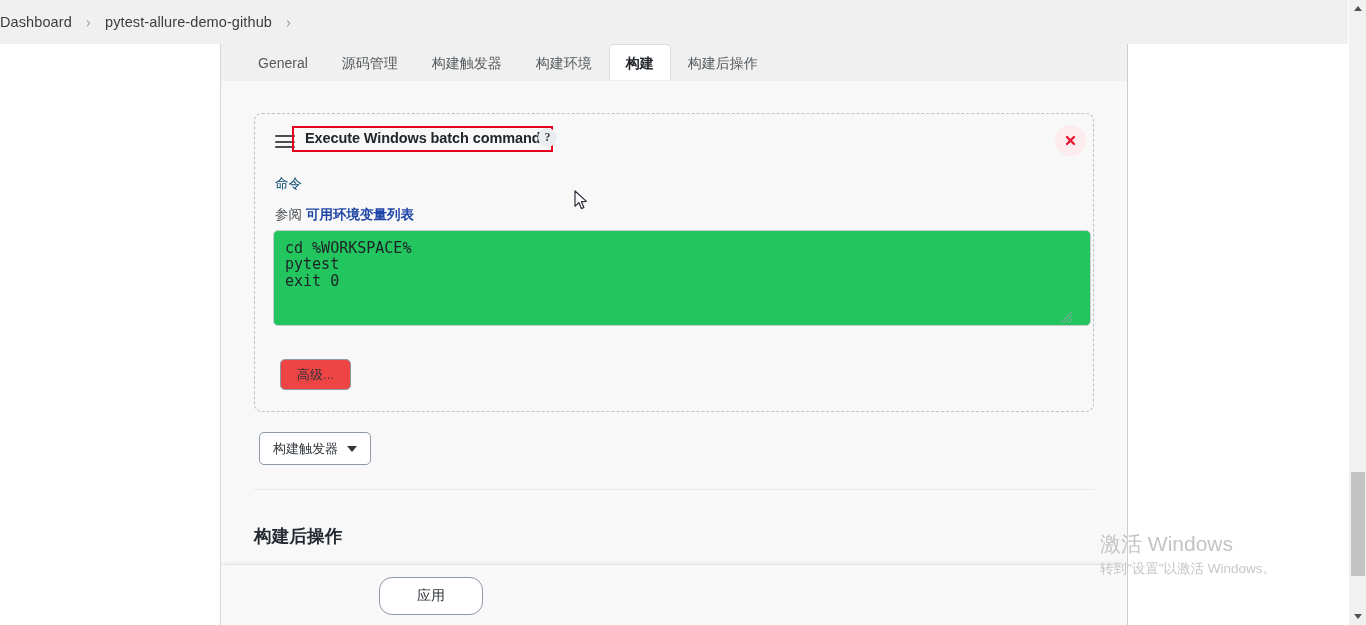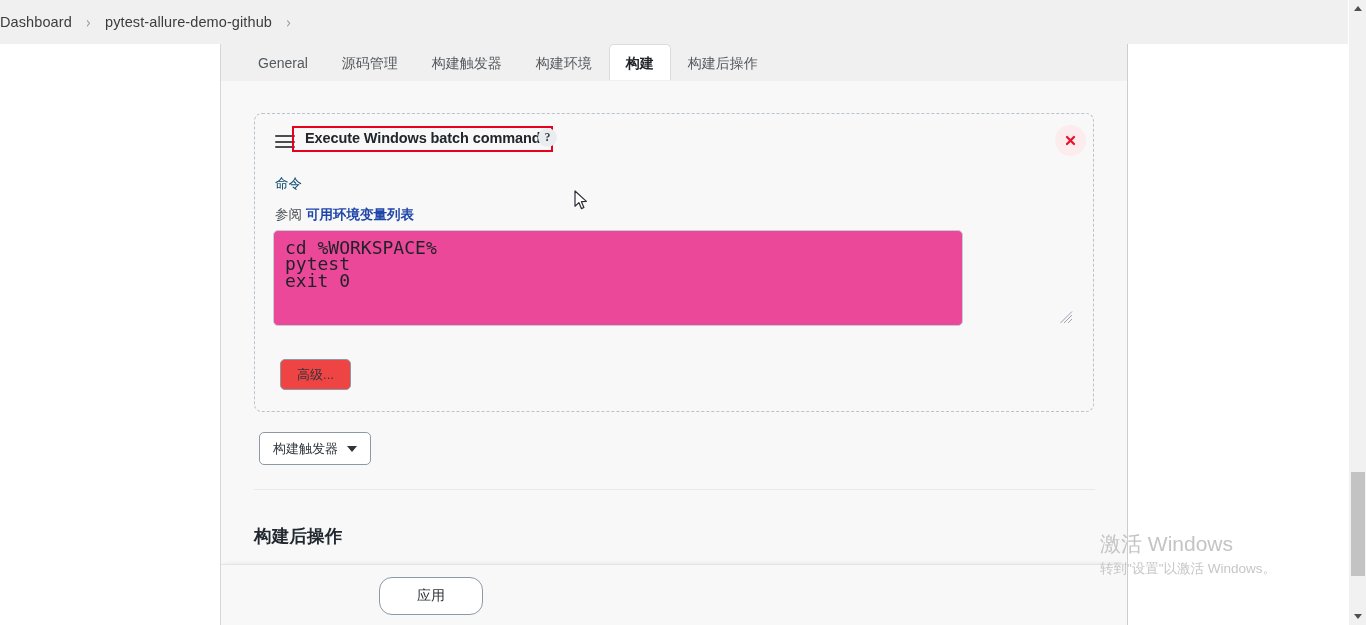--- a/index.html
+++ b/index.html
@@ -224,29 +224,29 @@
     color: #1f45a8;
     font-weight: bold;
     cursor: pointer;
     margin-left: 4px;
   }
 
   #command-textarea {
     position: absolute;
     left: 18px;
     top: 116px;
-    width: 690px;
+    width: 818px;
     height: 96px;
-    background: #ec4899;
+    background: #22c55e;
     border: 1px solid #c6ced4;
     border-radius: 5px;
     box-sizing: border-box;
     padding: 9px 11px;
     font-family: "DejaVu Sans Mono", "Liberation Mono", monospace;
-    font-size: 18px;
+    font-size: 15px;
     line-height: 16.3px;
     color: #1e2227;
     resize: none;
     outline: none;
     overflow: hidden;
     white-space: pre;
   }
   #resize-corner {
     position: absolute;
     left: 805px;

